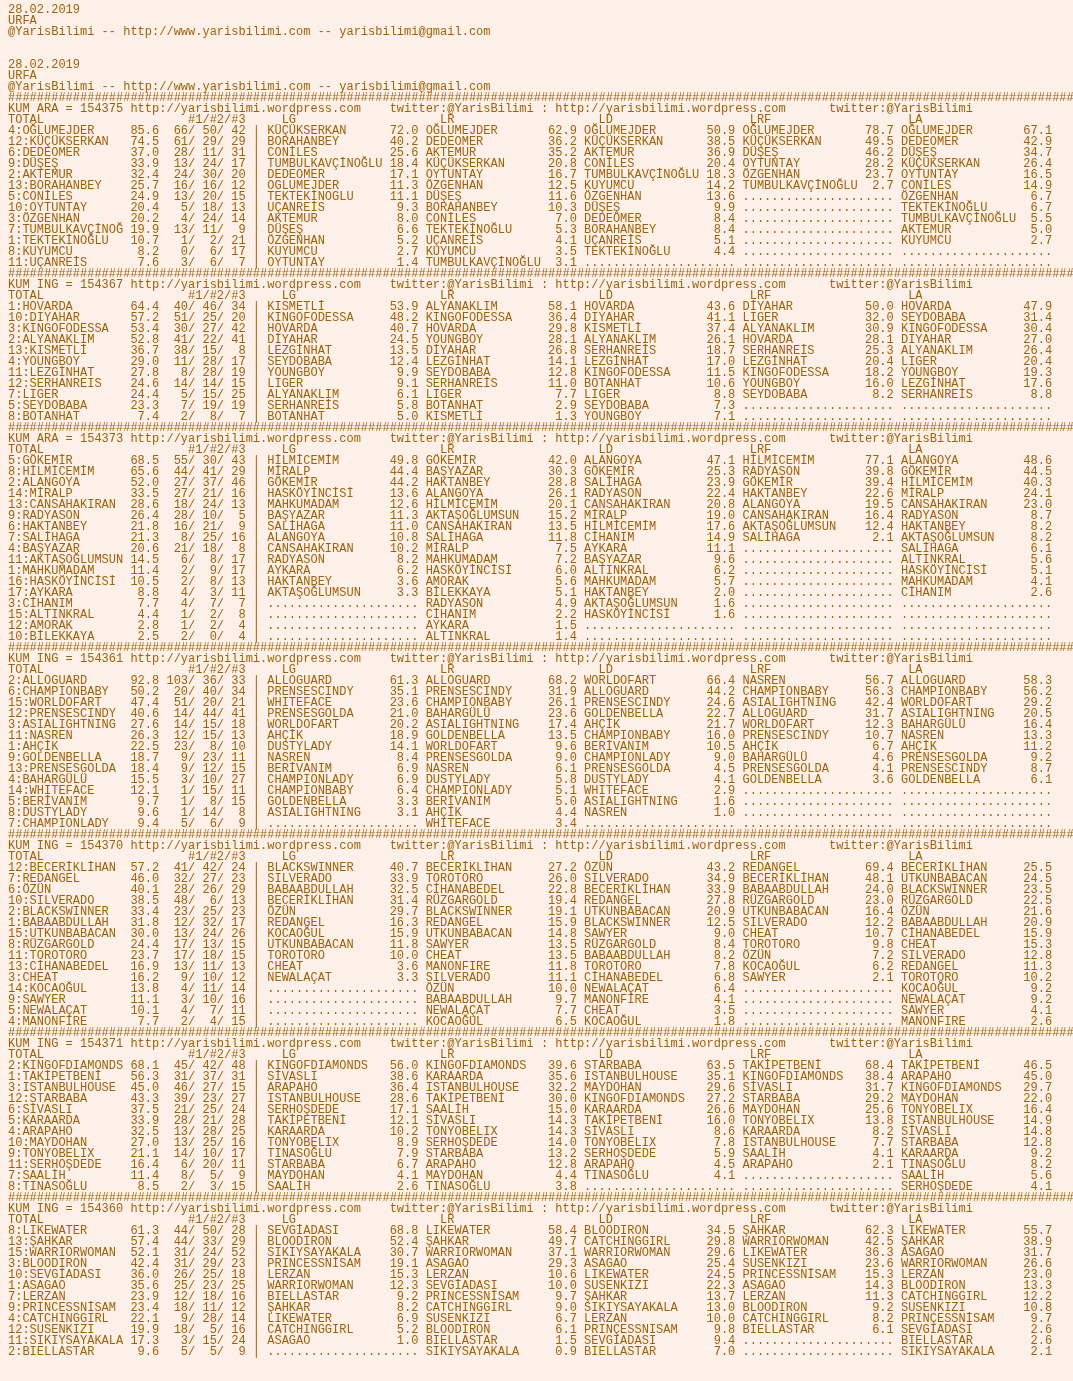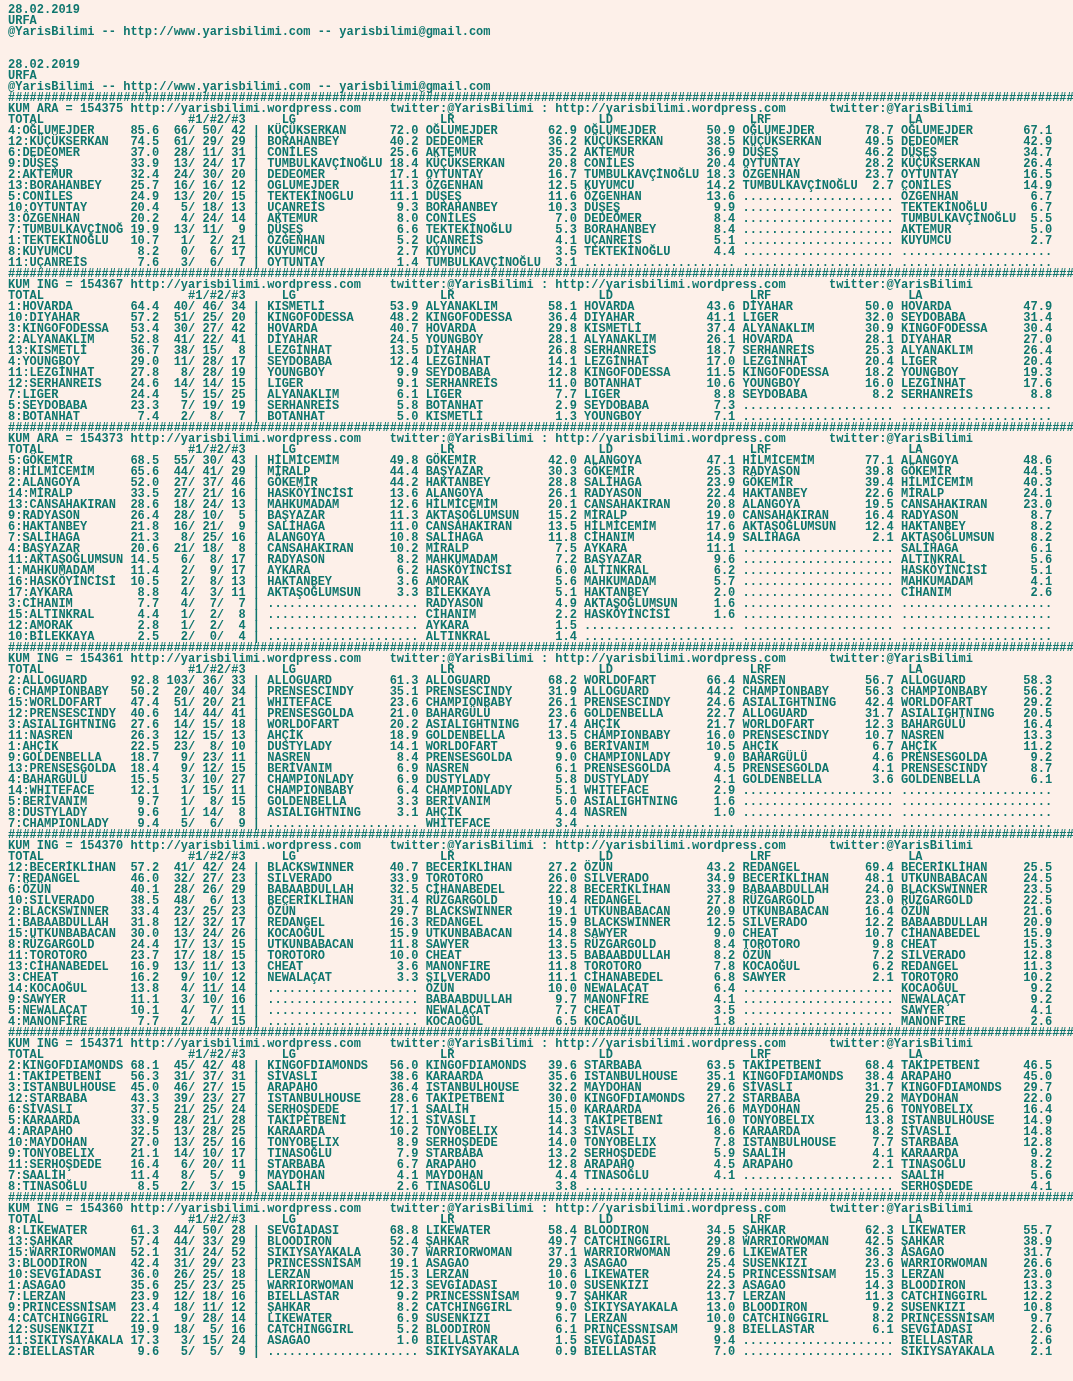--- a/index.html
+++ b/index.html
@@ -4,22 +4,22 @@
 <style>
   html,body{margin:0;padding:0;}
   body{
     width:1073px;height:1381px;box-sizing:border-box;
     background:#fdf0e9;overflow:hidden;
     padding:5px 0 0 8px;
   }
   pre{
     margin:0;white-space:pre;
     font-family:"Liberation Mono","DejaVu Sans Mono",monospace;
-    font-weight:bold;font-size:12px;line-height:11px;
-    color:#0f766e;
+    font-weight:normal;font-size:12px;line-height:11px;
+    color:#a16207;
   }
 </style>
 </head>
 <body>
 
 <div>
   <pre id="masthead">28.02.2019
 URFA
 @YarisBilimi -- http://www.yarisbilimi.com -- yarisbilimi@gmail.com
 

